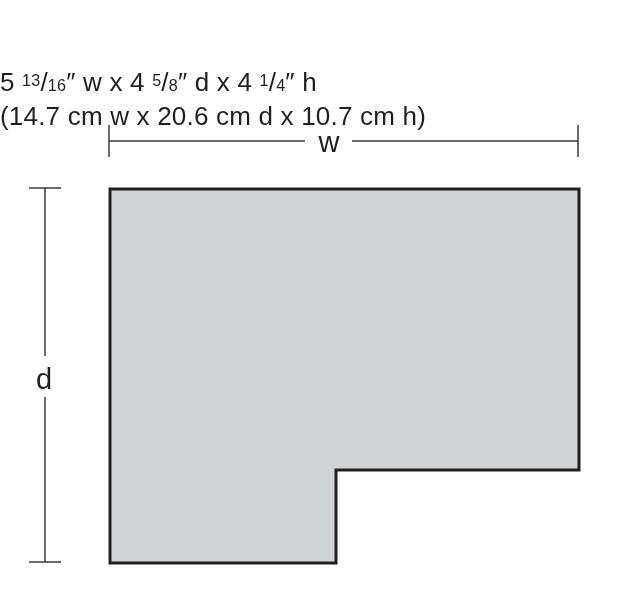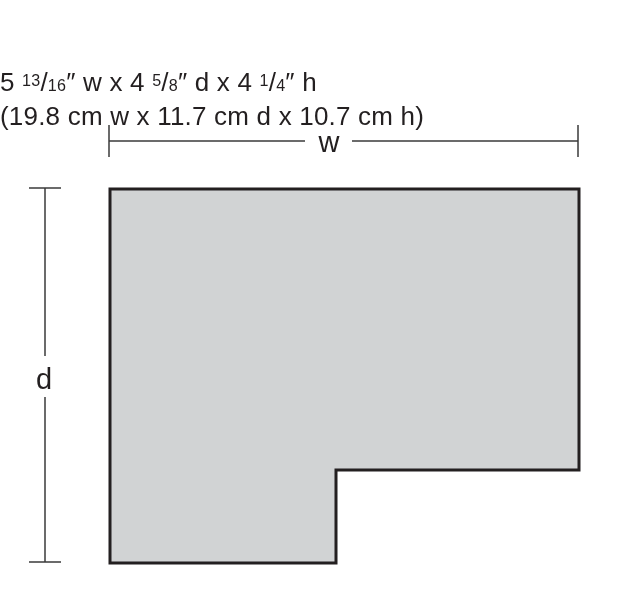--- a/index.html
+++ b/index.html
@@ -54,21 +54,21 @@
     font-size: 29px;
   }
 </style>
 </head>
 <body>
 
 <div class="canvas">
 
   <div class="title-block">
     <div>5 <span class="frac"><span class="num">13</span><span class="slash">/</span><span class="den">16</span></span>″ w x 4 <span class="frac"><span class="num">5</span><span class="slash">/</span><span class="den">8</span></span>″ d x 4 <span class="frac"><span class="num">1</span><span class="slash">/</span><span class="den">4</span></span>″ h</div>
-    <div>(19.8 cm w x 11.7 cm d x 10.7 cm h)</div>
+    <div>(14.7 cm w x 20.6 cm d x 10.7 cm h)</div>
   </div>
 
   <svg class="diagram" width="622" height="591" viewBox="0 0 622 591">
 
     <polygon class="shape" points="110,189 579,189 579,470 336,470 336,563 110,563"></polygon>
 
     <g>
       <line class="dim" x1="109" y1="125" x2="109" y2="157"></line>
       <line class="dim" x1="578" y1="125" x2="578" y2="157"></line>
       <line class="dim" x1="109" y1="141" x2="305" y2="141"></line>

